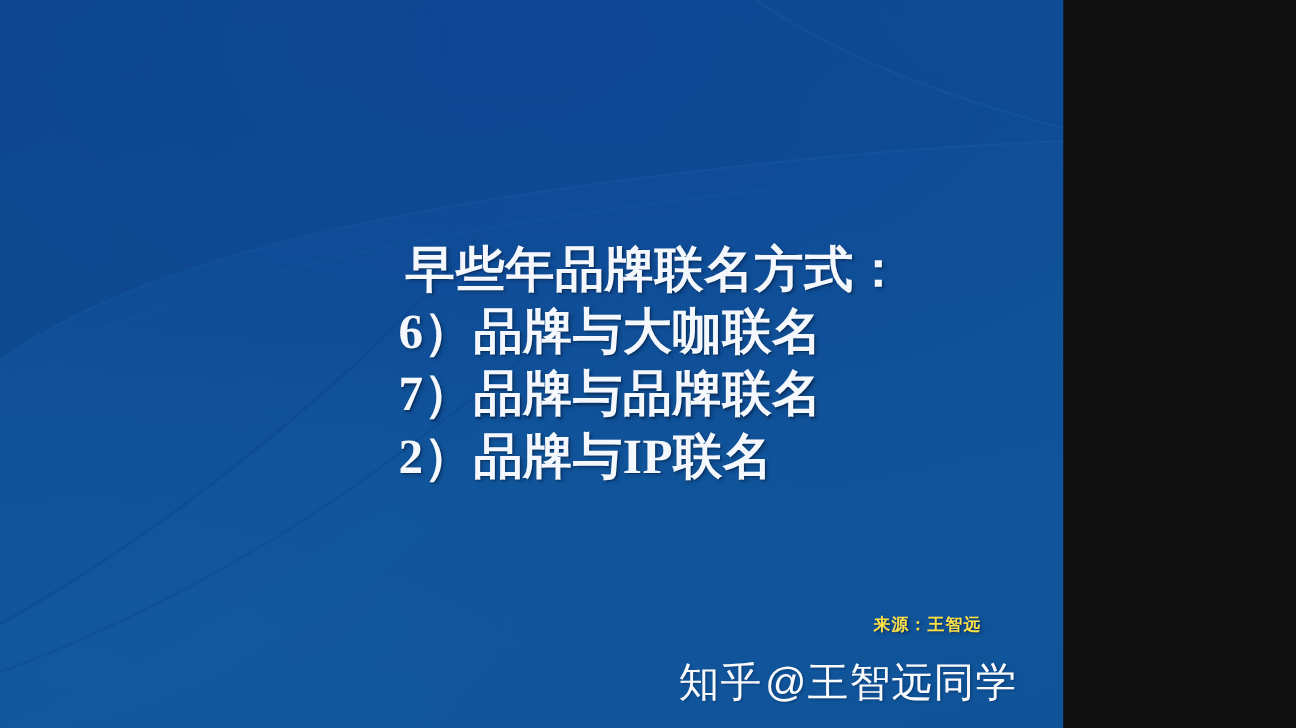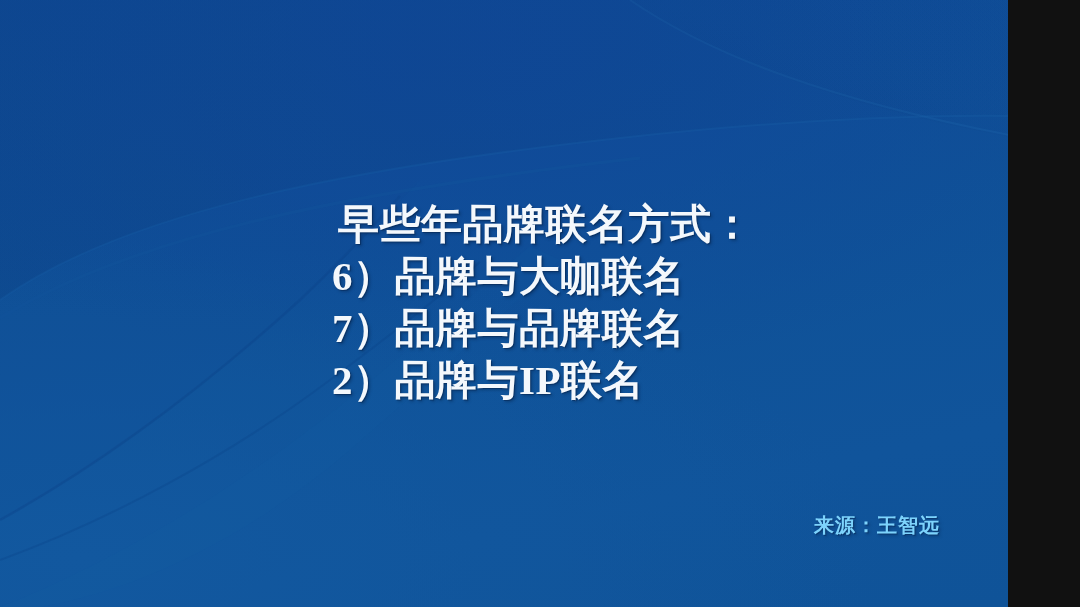--- a/index.html
+++ b/index.html
@@ -3,21 +3,21 @@
 <meta charset="utf-8">
 <title>Slide</title>
 <style>
   html, body {
     margin: 0;
     padding: 0;
     background: #111;
   }
   .slide {
     position: relative;
-    width: 1008px;
+    width: 886px;
     height: 607px;
     overflow: hidden;
     background: #0f5095;
     font-family: "Liberation Serif", "DejaVu Serif", serif;
     user-select: none;
   }
 
   
   .bg-base {
     position: absolute;
@@ -52,23 +52,23 @@
        1px 1px 0 rgba(8,40,84,0.55),
        2px 2px 3px rgba(6,32,70,0.40);
   }
   .line-title { padding-left: 6px; }
 
   
   .source {
     position: absolute;
     right: 68px;
     top: 512px;
-    color: #7dd3fc;
+    color: #fde047;
     font-weight: bold;
-    font-size: 20px;
+    font-size: 14px;
     letter-spacing: 1px;
     white-space: nowrap;
     text-shadow:
        1px 1px 0 rgba(8,40,84,0.5),
        2px 2px 3px rgba(6,32,70,0.35);
   }
 
   
   .watermark {
     position: absolute;
@@ -133,14 +133,17 @@
 
   <div class="text-block">
     <div class="line line-title">早些年品牌联名方式：</div>
     <div class="line">6）品牌与大咖联名</div>
     <div class="line">7）品牌与品牌联名</div>
     <div class="line">2）品牌与IP联名</div>
   </div>
 
   <div class="source">来源：王智远</div>
 
+  <div class="watermark">
+    <span>知乎</span><span class="wm-at">@王智远同学</span>
+  </div>
 
 </div>
 
 </body></html>

